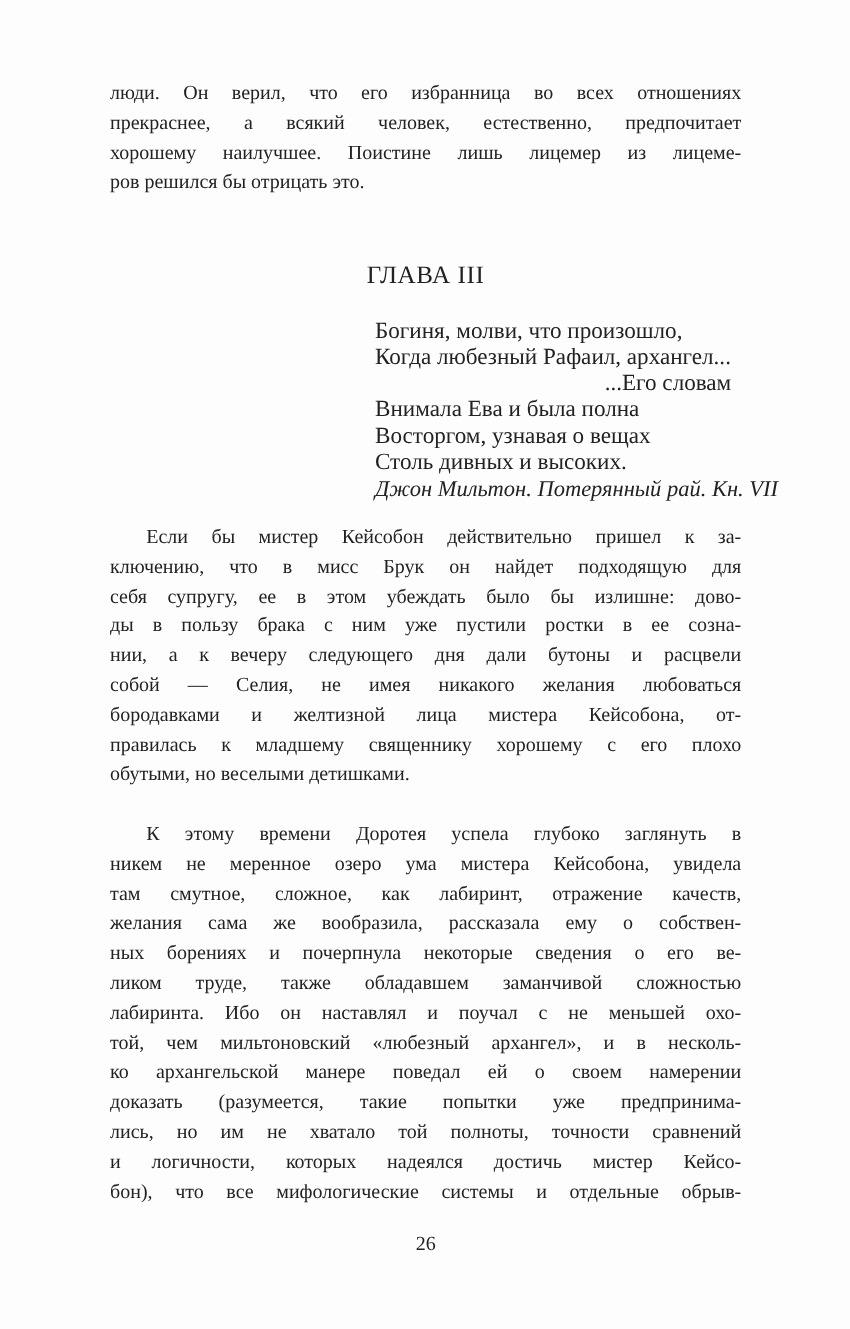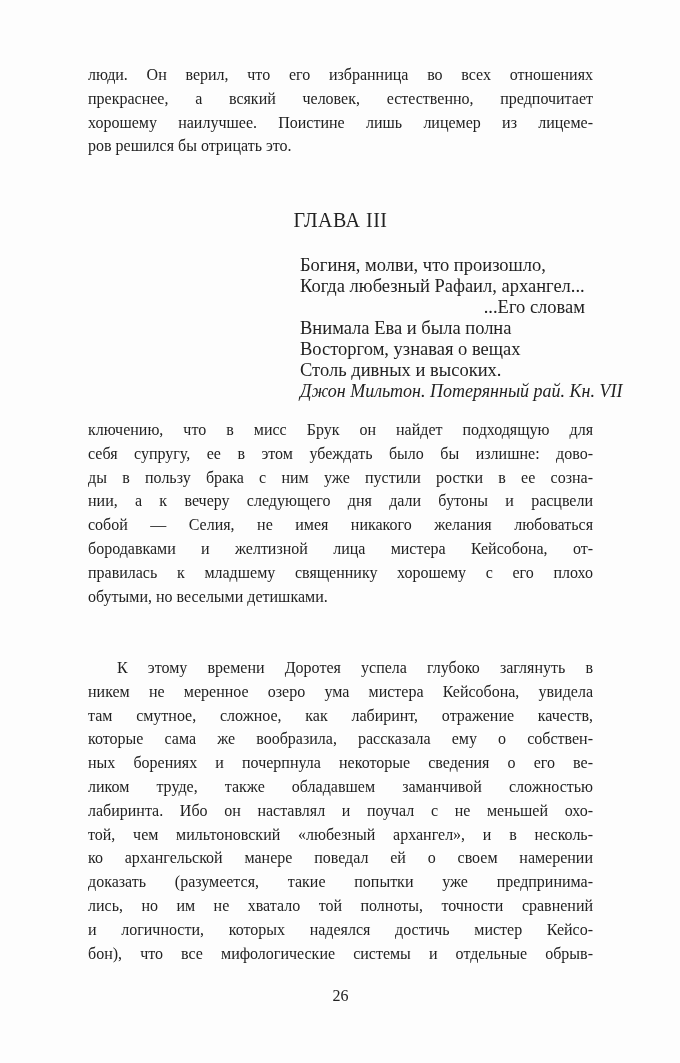--- a/index.html
+++ b/index.html
@@ -77,35 +77,36 @@
   <div class="eline">Богиня, молви, что произошло,</div>
   <div class="eline">Когда любезный Рафаил, архангел...</div>
   <div class="eline right">...Его словам</div>
   <div class="eline">Внимала Ева и была полна</div>
   <div class="eline">Восторгом, узнавая о вещах</div>
   <div class="eline">Столь дивных и высоких.</div>
   <div class="attribution">Джон Мильтон. Потерянный рай. Кн. VII</div>
 </div>
 
 <div class="block body-text para-one">
+  <div class="line first">Если бы мистер Кейсобон действительно пришел к за-</div>
   <div class="line">ключению, что в мисс Брук он найдет подходящую для</div>
   <div class="line">себя супругу, ее в этом убеждать было бы излишне: дово-</div>
   <div class="line">ды в пользу брака с ним уже пустили ростки в ее созна-</div>
   <div class="line">нии, а к вечеру следующего дня дали бутоны и расцвели</div>
   <div class="line">собой — Селия, не имея никакого желания любоваться</div>
   <div class="line">бородавками и желтизной лица мистера Кейсобона, от-</div>
   <div class="line">правилась к младшему священнику хорошему с его плохо</div>
   <div class="line last">обутыми, но веселыми детишками.</div>
 </div>
 
 <div class="block body-text para-two">
   <div class="line first">К этому времени Доротея успела глубоко заглянуть в</div>
   <div class="line">никем не меренное озеро ума мистера Кейсобона, увидела</div>
   <div class="line">там смутное, сложное, как лабиринт, отражение качеств,</div>
-  <div class="line">которые сама же вообразила, рассказала ему о собствен-</div>
+  <div class="line">желания сама же вообразила, рассказала ему о собствен-</div>
   <div class="line">ных борениях и почерпнула некоторые сведения о его ве-</div>
   <div class="line">ликом труде, также обладавшем заманчивой сложностью</div>
   <div class="line">лабиринта. Ибо он наставлял и поучал с не меньшей охо-</div>
   <div class="line">той, чем мильтоновский «любезный архангел», и в несколь-</div>
   <div class="line">ко архангельской манере поведал ей о своем намерении</div>
   <div class="line">доказать (разумеется, такие попытки уже предпринима-</div>
   <div class="line">лись, но им не хватало той полноты, точности сравнений</div>
   <div class="line">и логичности, которых надеялся достичь мистер Кейсо-</div>
   <div class="line">бон), что все мифологические системы и отдельные обрыв-</div>
 </div>

